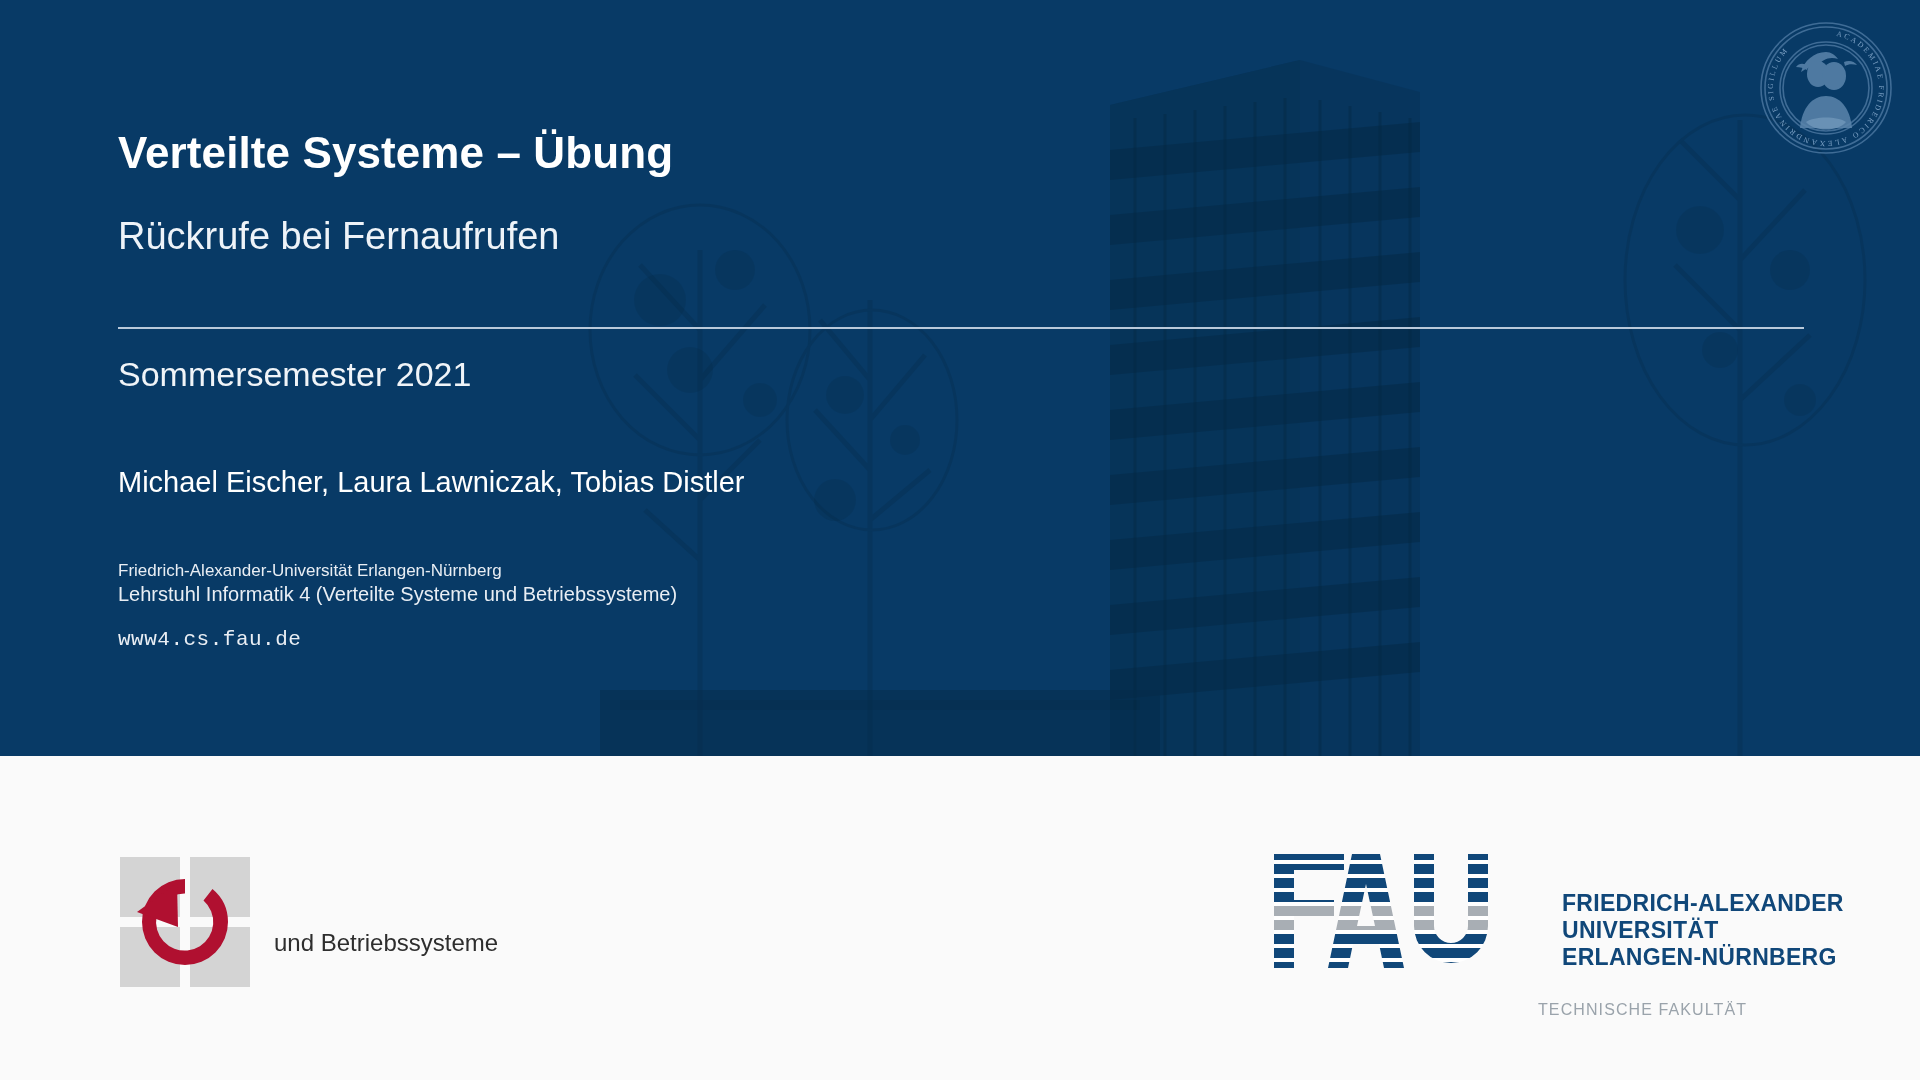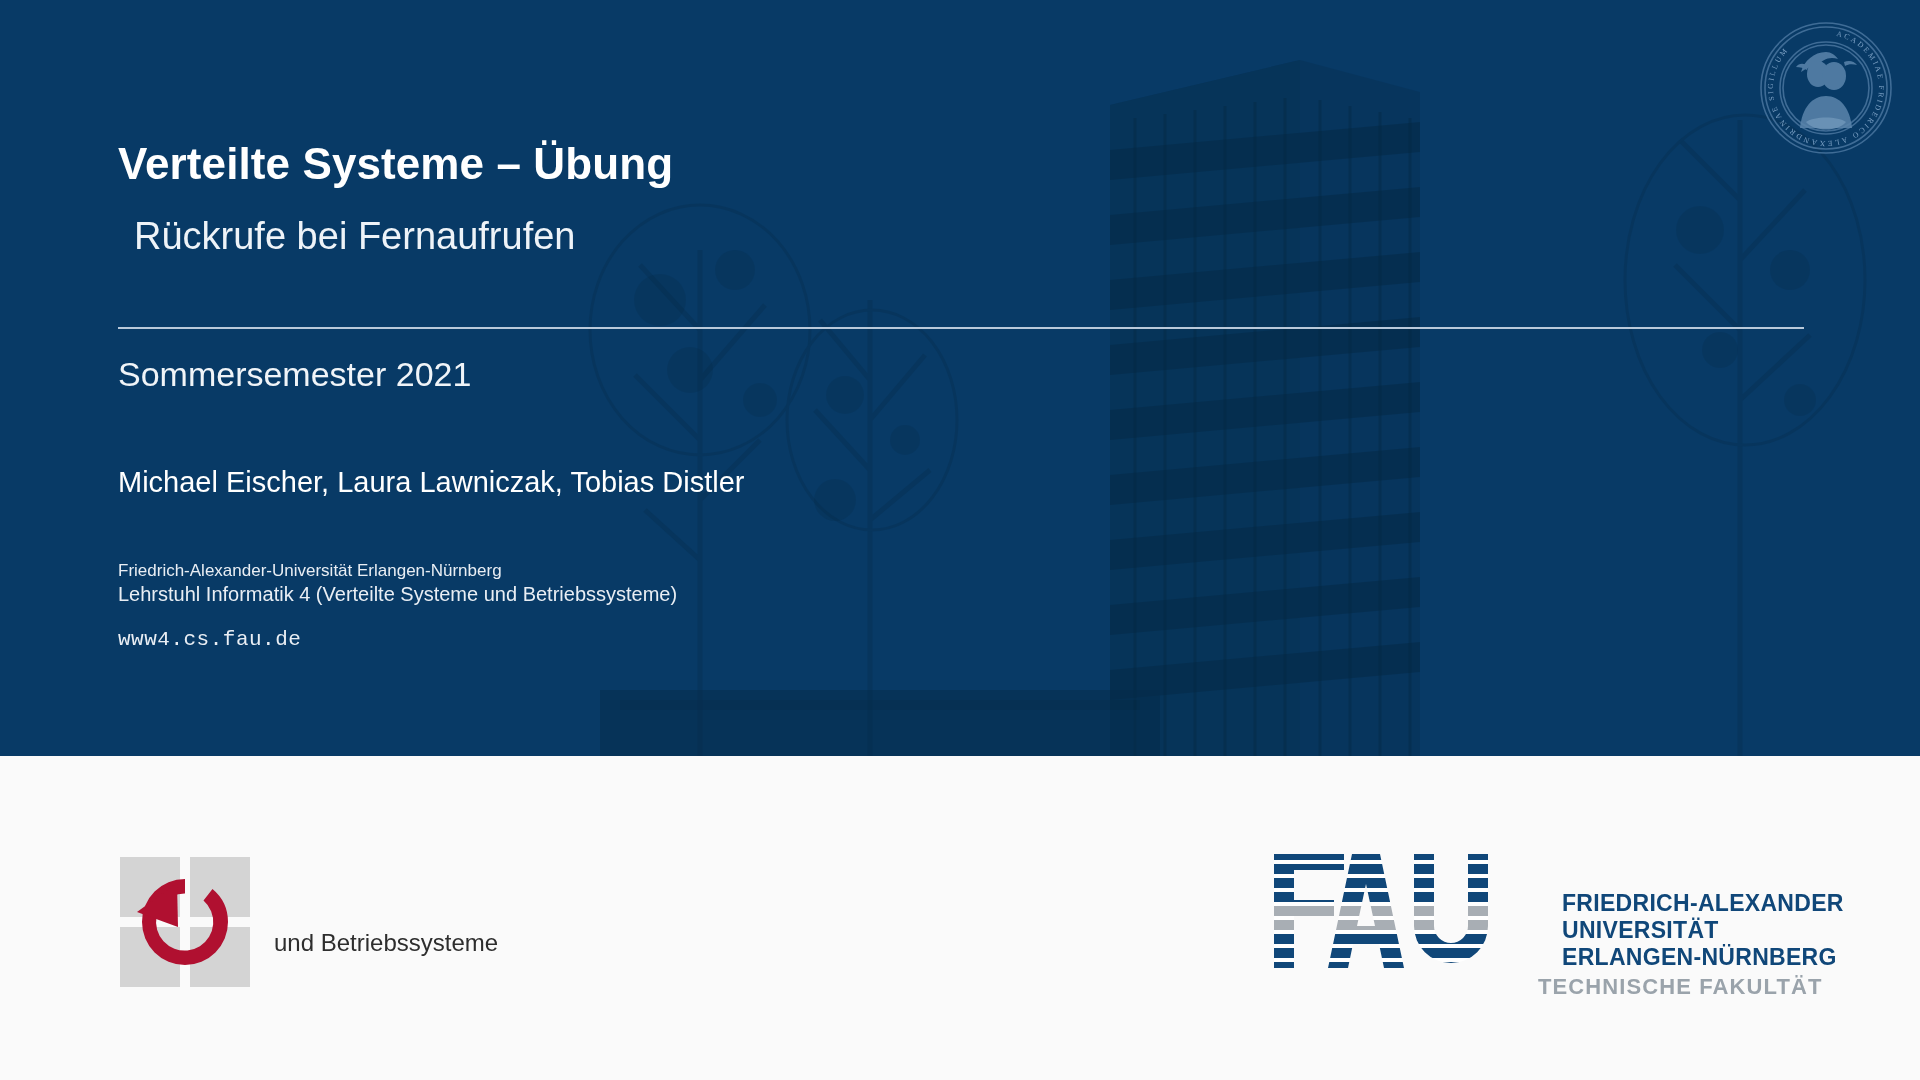--- a/index.html
+++ b/index.html
@@ -21,29 +21,28 @@
   #photo svg { display:block; width:1920px; height:756px; }
 
   
   #seal { position:absolute; left:1756px; top:18px; width:140px; height:140px; }
   #seal svg { display:block; width:140px; height:140px; }
 
   
   #hero-text { position:absolute; left:118px; top:0; width:1720px; height:756px; }
 
   .t-title {
-    position:absolute; left:0; top:139px;
+    position:absolute; left:0; top:128px;
     font-size:44px; font-weight:bold; color:#ffffff;
     letter-spacing:0.1px; white-space:nowrap;
   }
   .t-subtitle {
     position:absolute; left:0; top:215px;
     font-size:38px; font-weight:normal; color:#eef3f8;
     white-space:nowrap;
-    margin-left:16px;
   }
   #hrule {
     position:absolute; left:0; top:327px; width:1686px; height:2px;
     background:#b9c9da;
   }
   .t-semester {
     position:absolute; left:0; top:355px;
     font-size:34px; color:#f0f4f8; white-space:nowrap;
   }
   .t-authors {
@@ -78,22 +77,22 @@
 
   
   #fau-mark { position:absolute; left:1268px; top:848px; width:230px; height:126px; }
   #fau-mark svg { display:block; width:230px; height:126px; }
   #fau-words { position:absolute; left:1538px; top:890px; width:340px; }
   #fau-words .l {
     font-size:23px; font-weight:bold; color:#104779;
     line-height:27px; letter-spacing:0.3px; white-space:nowrap;margin-left:24px;
   }
   #fau-faculty {
-    position:absolute; left:1538px; top:974px;
-    font-size:22px; font-weight:bold; color:#9aa3ab;
+    position:absolute; left:1538px; top:1001px;
+    font-size:16px; font-weight:normal; color:#9aa3ab;
     letter-spacing:1.1px; white-space:nowrap;
   }
 </style>
 </head>
 <body>
 
 <div id="hero">
 
   <div id="photo">
     <svg viewBox="0 0 1920 756" preserveAspectRatio="none" aria-hidden="true">

